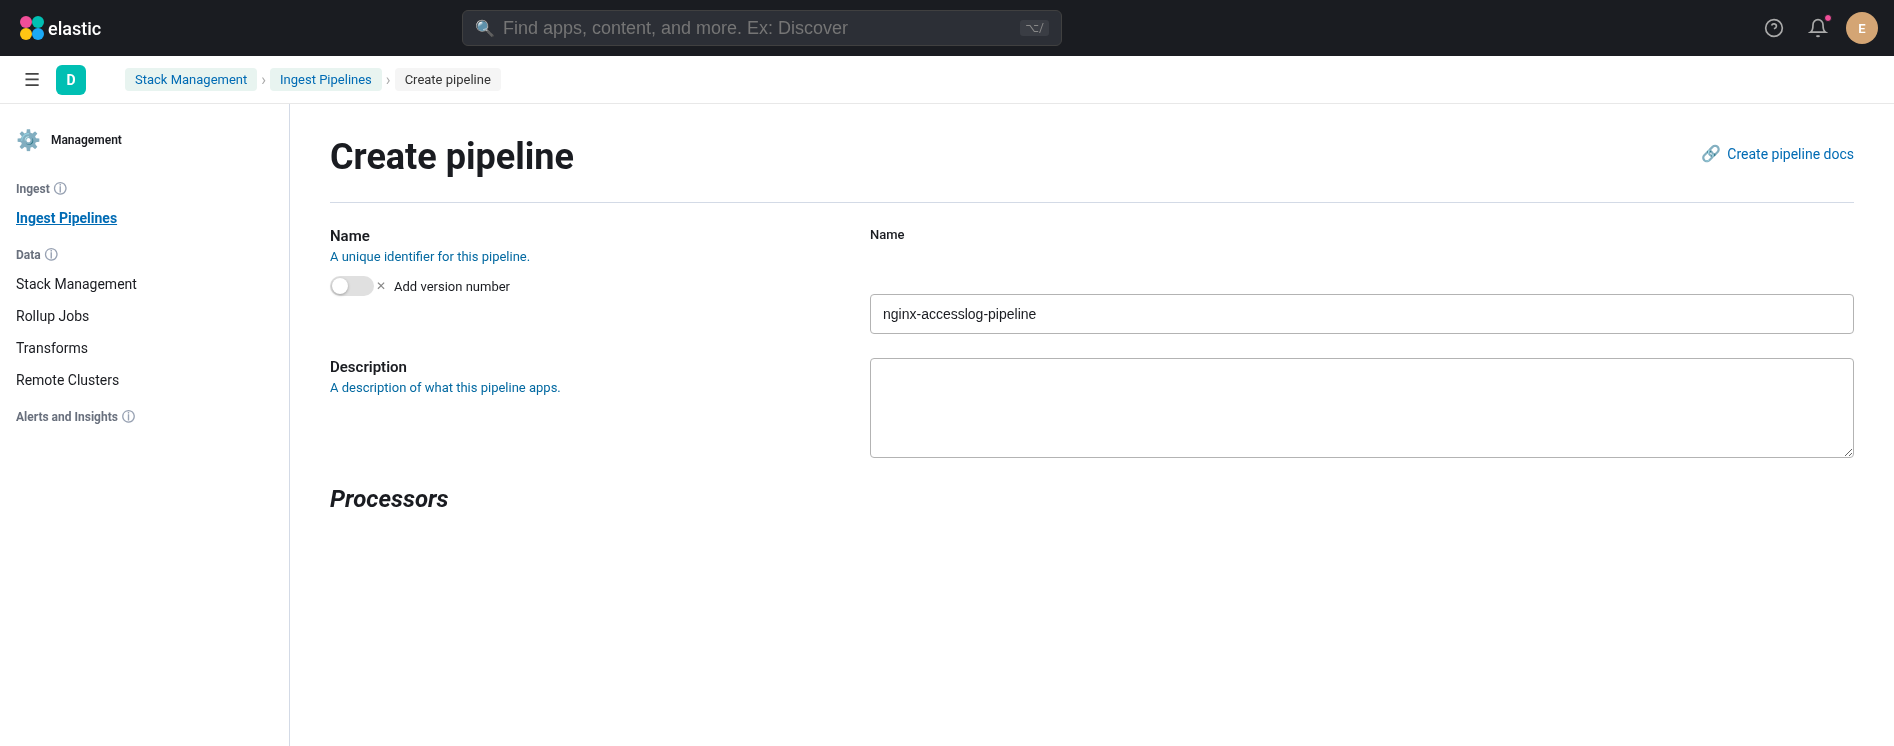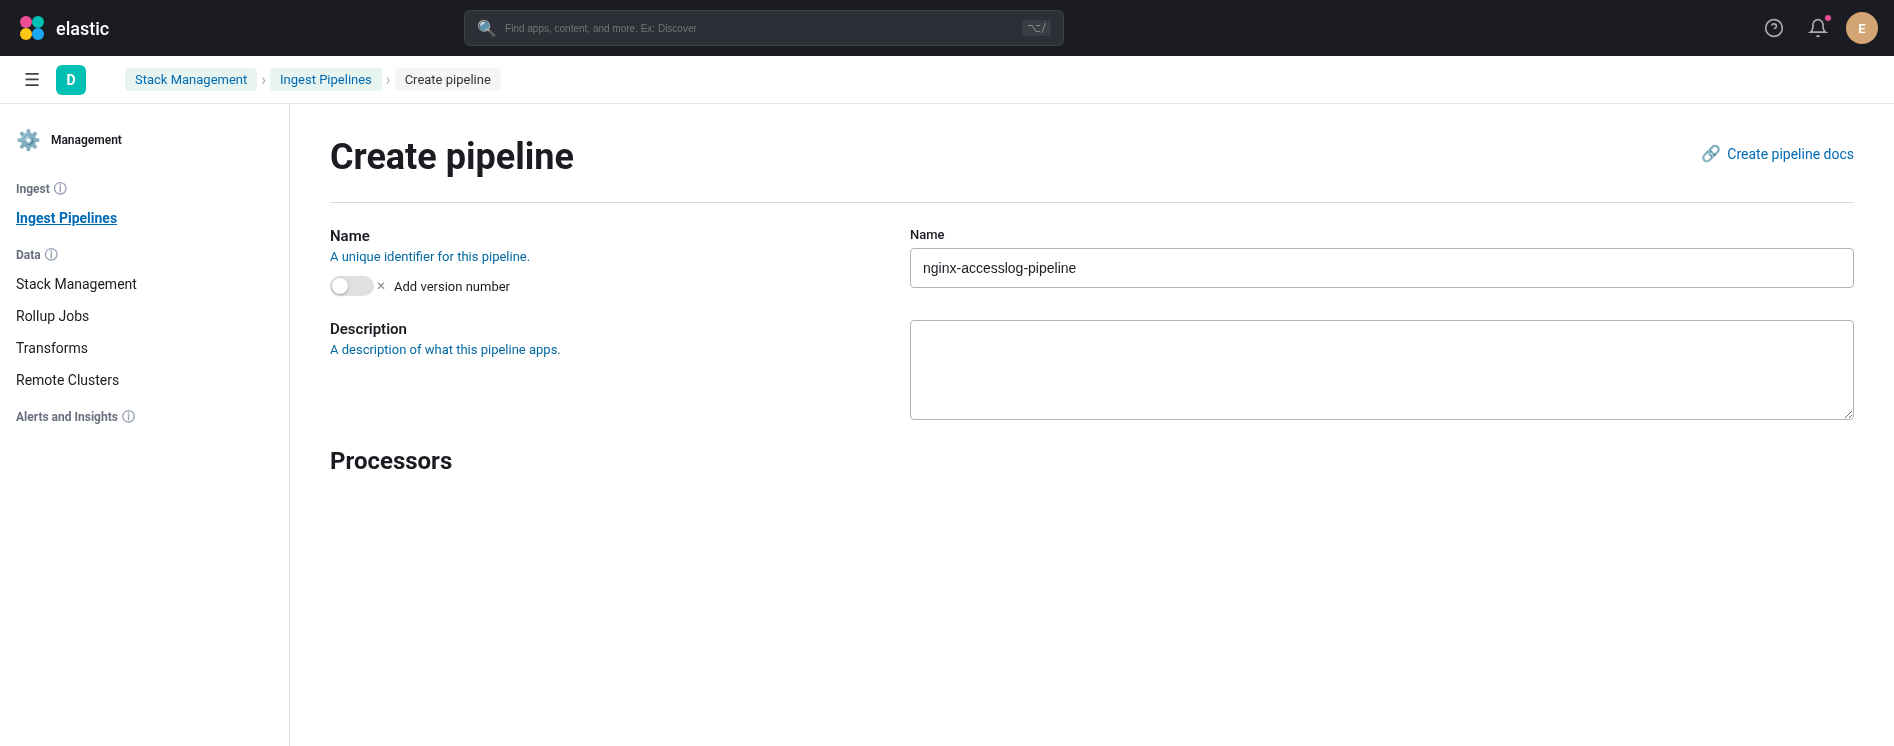--- a/index.html
+++ b/index.html
@@ -10,21 +10,20 @@
       background: #1a1c21;
       height: 56px;
       display: flex;
       align-items: center;
       padding: 0 16px;
       gap: 16px;
     }
     .elastic-logo {
       display: flex;
       align-items: center;
-      gap: 8px;
       color: #fff;
       font-size: 18px;
       font-weight: 500;
       min-width: 90px;
     }
     .logo-icon {
       width: 32px;
       height: 32px;
     }
     .search-bar {
@@ -38,21 +37,21 @@
       align-items: center;
       padding: 0 12px;
       gap: 8px;
       height: 36px;
     }
     .search-bar input {
       background: transparent;
       border: none;
       outline: none;
       color: #3b82f6;
-      font-size: 10px;
+      font-size: 18px;
       flex: 1;
     }
     .search-shortcut {
       color: #888;
       font-size: 12px;
       background: #3a3d44;
       border-radius: 3px;
       padding: 1px 5px;
     }
     .nav-icons {
@@ -249,24 +248,24 @@
       margin-top: 8px;
     }
     .docs-link-icon {
       color: #006bb4;
       font-size: 16px;
     }
 
     
     .form-section {
       margin-bottom: 32px;
+      font-style: italic;
     }
     .form-row {
       display: flex;
-      gap: 40px;
       margin-bottom: 24px;
     }
     .form-left {
       flex: 0 0 540px;
     }
     .form-right {
       flex: 1;
     }
     .form-field-label {
       font-size: 15px;
@@ -315,20 +314,21 @@
     .input-field {
       width: 100%;
       height: 40px;
       border: 1px solid #b3b3b3;
       border-radius: 4px;
       padding: 0 12px;
       font-size: 14px;
       color: #1a1c21;
       outline: none;
       background: #fff;
+      margin-top: 46px;
     }
     .input-right-label {
       font-size: 13px;
       font-weight: 500;
       color: #1a1c21;
       margin-bottom: 6px;
     }
     .textarea-field {
       width: 100%;
       height: 100px;

